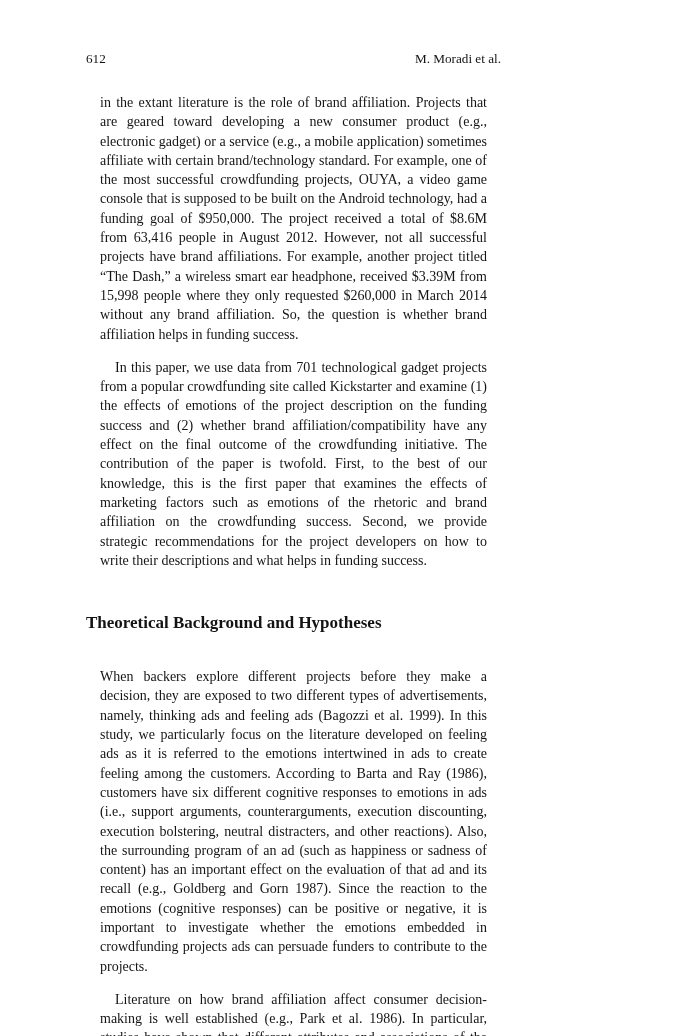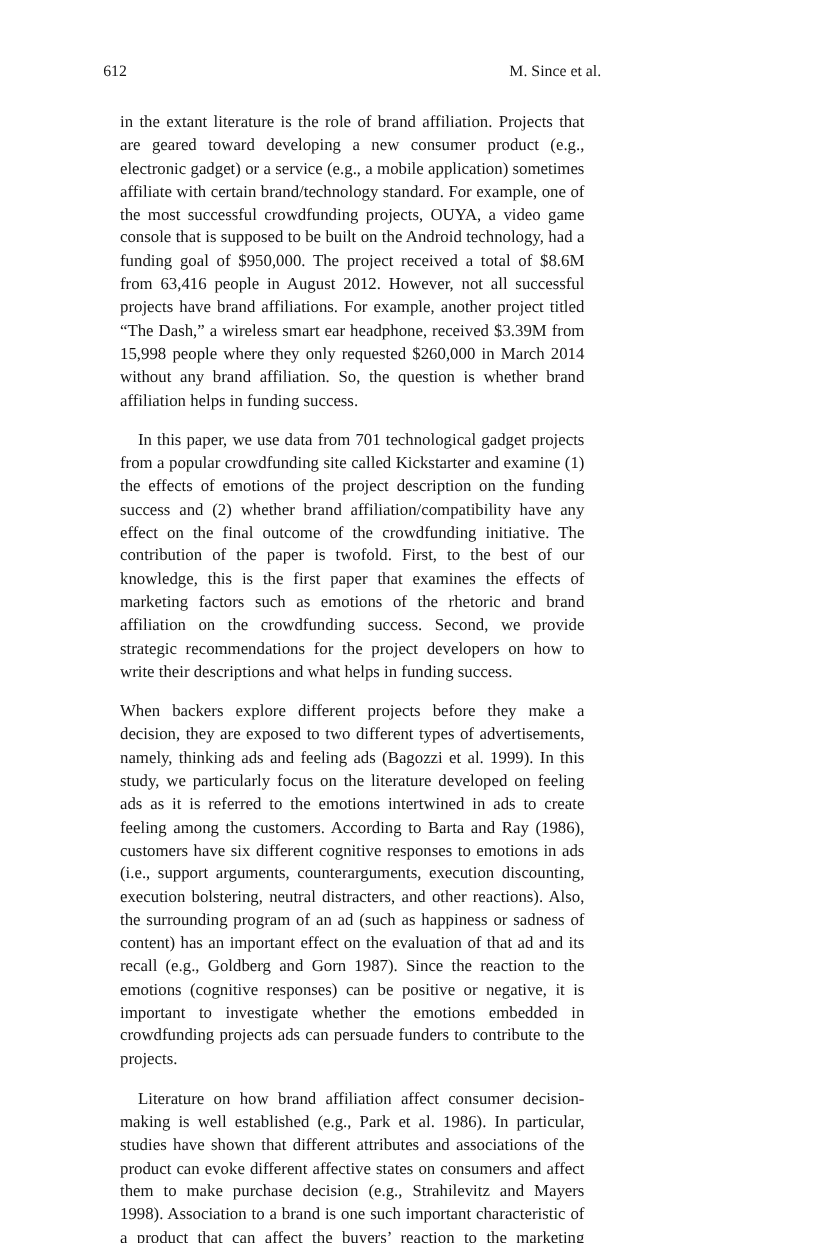--- a/index.html
+++ b/index.html
@@ -50,29 +50,30 @@
   .italic {
   }
 </style>
 </head>
 <body>
 
 <div class="page">
 
   <div class="running-header">
     <span>612</span>
-    <span>M. Since et al.</span>
+    <span>M. Moradi et al.</span>
   </div>
 
   <div class="body-text">
 
     <p>in the extant literature is the role of brand affiliation. Projects that are geared toward developing a new consumer product (e.g., electronic gadget) or a service (e.g., a mobile application) sometimes affiliate with certain brand/technology standard. For example, one of the most successful crowdfunding projects, OUYA, a video game console that is supposed to be built on the Android technology, had a funding goal of $950,000. The project received a total of $8.6M from 63,416 people in August 2012. However, not all successful projects have brand affiliations. For example, another project titled “The Dash,” a wireless smart ear headphone, received $3.39M from 15,998 people where they only requested $260,000 in March 2014 without any brand affiliation. So, the question is whether brand affiliation helps in funding success.</p>
 
     <p class="indent"><span>In this paper, we use data from 701 technological gadget projects from a popular crowdfunding site called </span><span class="italic">Kickstarter</span><span> and examine (1) the effects of emotions of the project description on the funding success and (2) whether brand affiliation/compatibility have any effect on the final outcome of the crowdfunding initiative. The contribution of the paper is twofold. First, to the best of our knowledge, this is the first paper that examines the effects of marketing factors such as emotions of the rhetoric and brand affiliation on the crowdfunding success. Second, we provide strategic recommendations for the project developers on how to write their descriptions and what helps in funding success.</span></p>
 
+    <h2 class="section-heading">Theoretical Background and Hypotheses</h2>
 
     <p>When backers explore different projects before they make a decision, they are exposed to two different types of advertisements, namely, thinking ads and feeling ads (Bagozzi et al. 1999). In this study, we particularly focus on the literature developed on feeling ads as it is referred to the emotions intertwined in ads to create feeling among the customers. According to Barta and Ray (1986), customers have six different cognitive responses to emotions in ads (i.e., support arguments, counterarguments, execution discounting, execution bolstering, neutral distracters, and other reactions). Also, the surrounding program of an ad (such as happiness or sadness of content) has an important effect on the evaluation of that ad and its recall (e.g., Goldberg and Gorn 1987). Since the reaction to the emotions (cognitive responses) can be positive or negative, it is important to investigate whether the emotions embedded in crowdfunding projects ads can persuade funders to contribute to the projects.</p>
 
     <p class="indent">Literature on how brand affiliation affect consumer decision-making is well established (e.g., Park et al. 1986). In particular, studies have shown that different attributes and associations of the product can evoke different affective states on consumers and affect them to make purchase decision (e.g., Strahilevitz and Mayers 1998). Association to a brand is one such important characteristic of a product that can affect the buyers’ reaction to the marketing activities. We posit that such similar activity occurs among backers and that brand affiliation will help in crowdfunding success. Hence, drawing upon the literature on customer response to emotions and brand leverage, we hypothesize:</p>
 
   </div>
 
 </div>
 
 </body></html>

